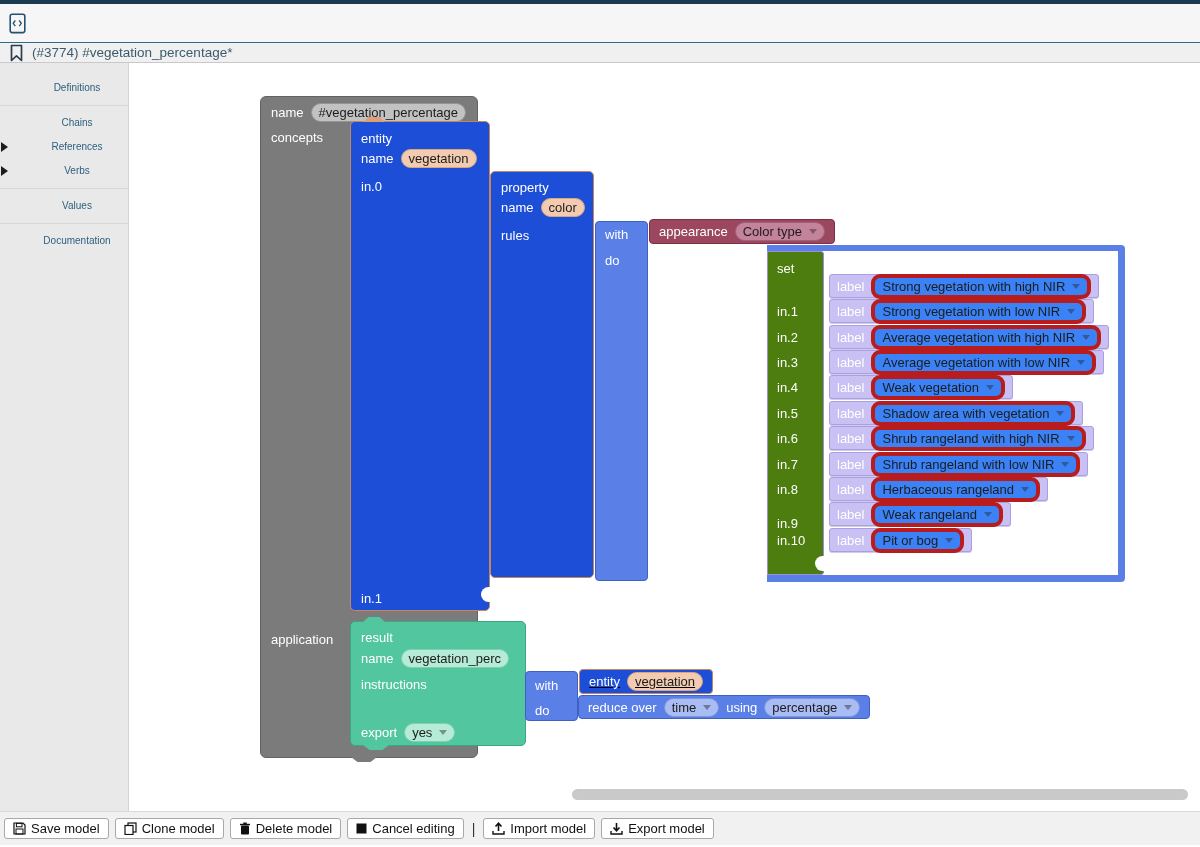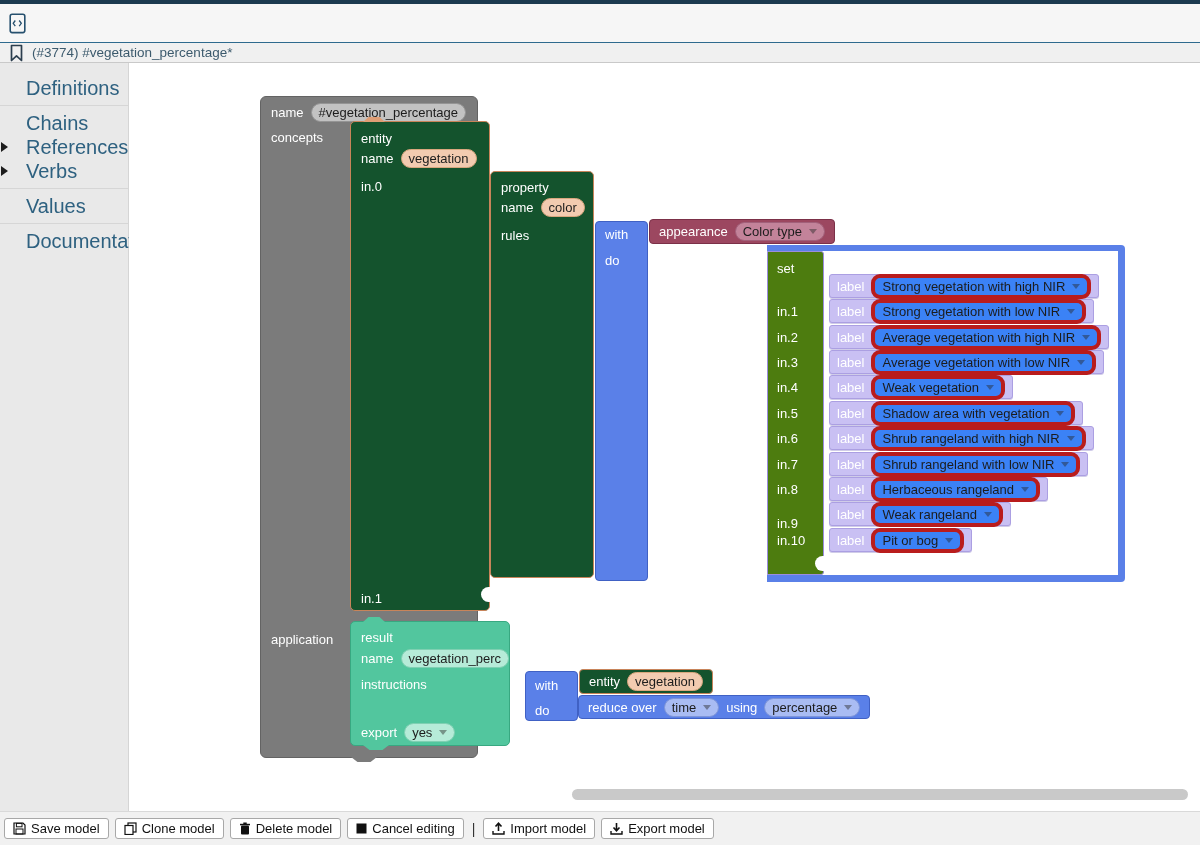--- a/index.html
+++ b/index.html
@@ -13,21 +13,21 @@
   .header .title { font-size:20px; color:#26506e; }
   .crumbbar { height:20px; border-bottom:1px solid #c9c9c9; background:#f0f0f0;
     display:flex; align-items:center; gap:8px; padding-left:9px; }
   .crumbbar .crumbtext { font-size:13.5px; color:#3c5a6d; }
 
   
   .main { display:flex; height:748px; }
   .sidebar { width:129px; background:#e9e9e9; border-right:1px solid #d5d5d5;
     padding-top:13px; flex:none; }
   .side-item { position:relative; height:24px; line-height:24px; padding-left:26px;
-    font-size:20px; color:#2e6180; cursor:pointer; white-space:nowrap; }
+    font-size:10px; color:#2e6180; cursor:pointer; white-space:nowrap;text-align:center; }
   .side-item .tri { position:absolute; left:1px; top:7px; width:0; height:0;
     border-top:5px solid transparent; border-bottom:5px solid transparent;
     border-left:7px solid #1d1d1d; }
   .side-divider { border-top:1px solid #d6d6d6; margin:5px 0; }
 
   .canvas { position:relative; flex:1; background:#fff; overflow:hidden; }
 
   
   .blk { position:absolute; border-radius:5px; }
   .brow { position:absolute; left:10px; display:flex; align-items:center; gap:7px;
@@ -45,21 +45,21 @@
     clip-path:polygon(0 0,100% 0,75% 100%,25% 100%); }
   .socket { position:absolute; width:9px; height:15px; background:#fff;
     border-radius:8px 0 0 8px; }
 
   
   .root-block { left:131px; top:33px; width:218px; height:662px;
     background:#7b7b7b; border:1px solid #636363; border-radius:6px; }
   .root-block .tab-bottom { background:#7b7b7b; left:90px; }
   .pill-gray { background:#c2c2c2; border:1px solid #949494; }
 
-  .orange { background:#14532d; border:1px solid #c8845a; }
+  .orange { background:#1d4ed8; border:1px solid #c8845a;text-decoration:underline; }
   .pill-orange { background:#f2cbb0; border:1px solid #d9a77e; }
   .entity-block { left:221px; top:58px; width:140px; height:490px; }
   .entity-block .notch-top { background:#e09e75; }
   .property-block { left:361px; top:108px; width:104px; height:407px; }
 
   .blue { background:#5a80e8; border:1px solid #4061c4; }
   .pill-blue { background:#a9bcf3; border:1px solid #7e95d9; }
   .withdo1 { left:466px; top:158px; width:53px; height:360px; border-radius:4px; }
   .withdo2 { left:396px; top:608px; width:53px; height:50px; border-radius:4px; }
 
@@ -79,21 +79,21 @@
   .set-col { position:absolute; left:119px; top:6px; width:57px; height:324px;
     background:#4d7c0f; border:1px solid #9b8ddd; border-radius:0 3px 3px 0; }
   .in-lab { position:absolute; left:9px; color:#fff; font-size:13px; white-space:nowrap; }
   .set-row { position:absolute; left:181px; height:24px; display:inline-flex;
     align-items:center; gap:7px; padding:0 7px; background:#c9c0f3;
     border:1px solid #ab9fe2; border-radius:3px; box-shadow:0 1px 0 rgba(120,110,190,.35); }
   .pill-lav { background:#3b82f6; border:4px solid #b91c1c; border-radius:9px; }
 
   .green { background:#52c69e; border:1px solid #38a881; }
   .pill-green { background:#b6ebd8; border:1px solid #7fd0b2; }
-  .result-block { left:221px; top:558px; width:160px; height:125px; }
+  .result-block { left:221px; top:558px; width:176px; height:125px; }
   .result-block .notch-top { background:#52c69e; }
   .result-block .tab-bottom { background:#52c69e; }
 
   .entityref-block { left:450px; top:606px; height:25px; display:inline-flex;
     align-items:center; gap:7px; padding:0 9px; border-radius:4px; }
   .reduce-block { left:449px; top:632px; height:24px; display:inline-flex;
     align-items:center; gap:7px; padding:0 9px; border-radius:4px; }
 
   .hscroll { position:absolute; left:443px; top:726px; width:616px; height:11px;
     background:#c9c9c9; border-radius:6px; }

